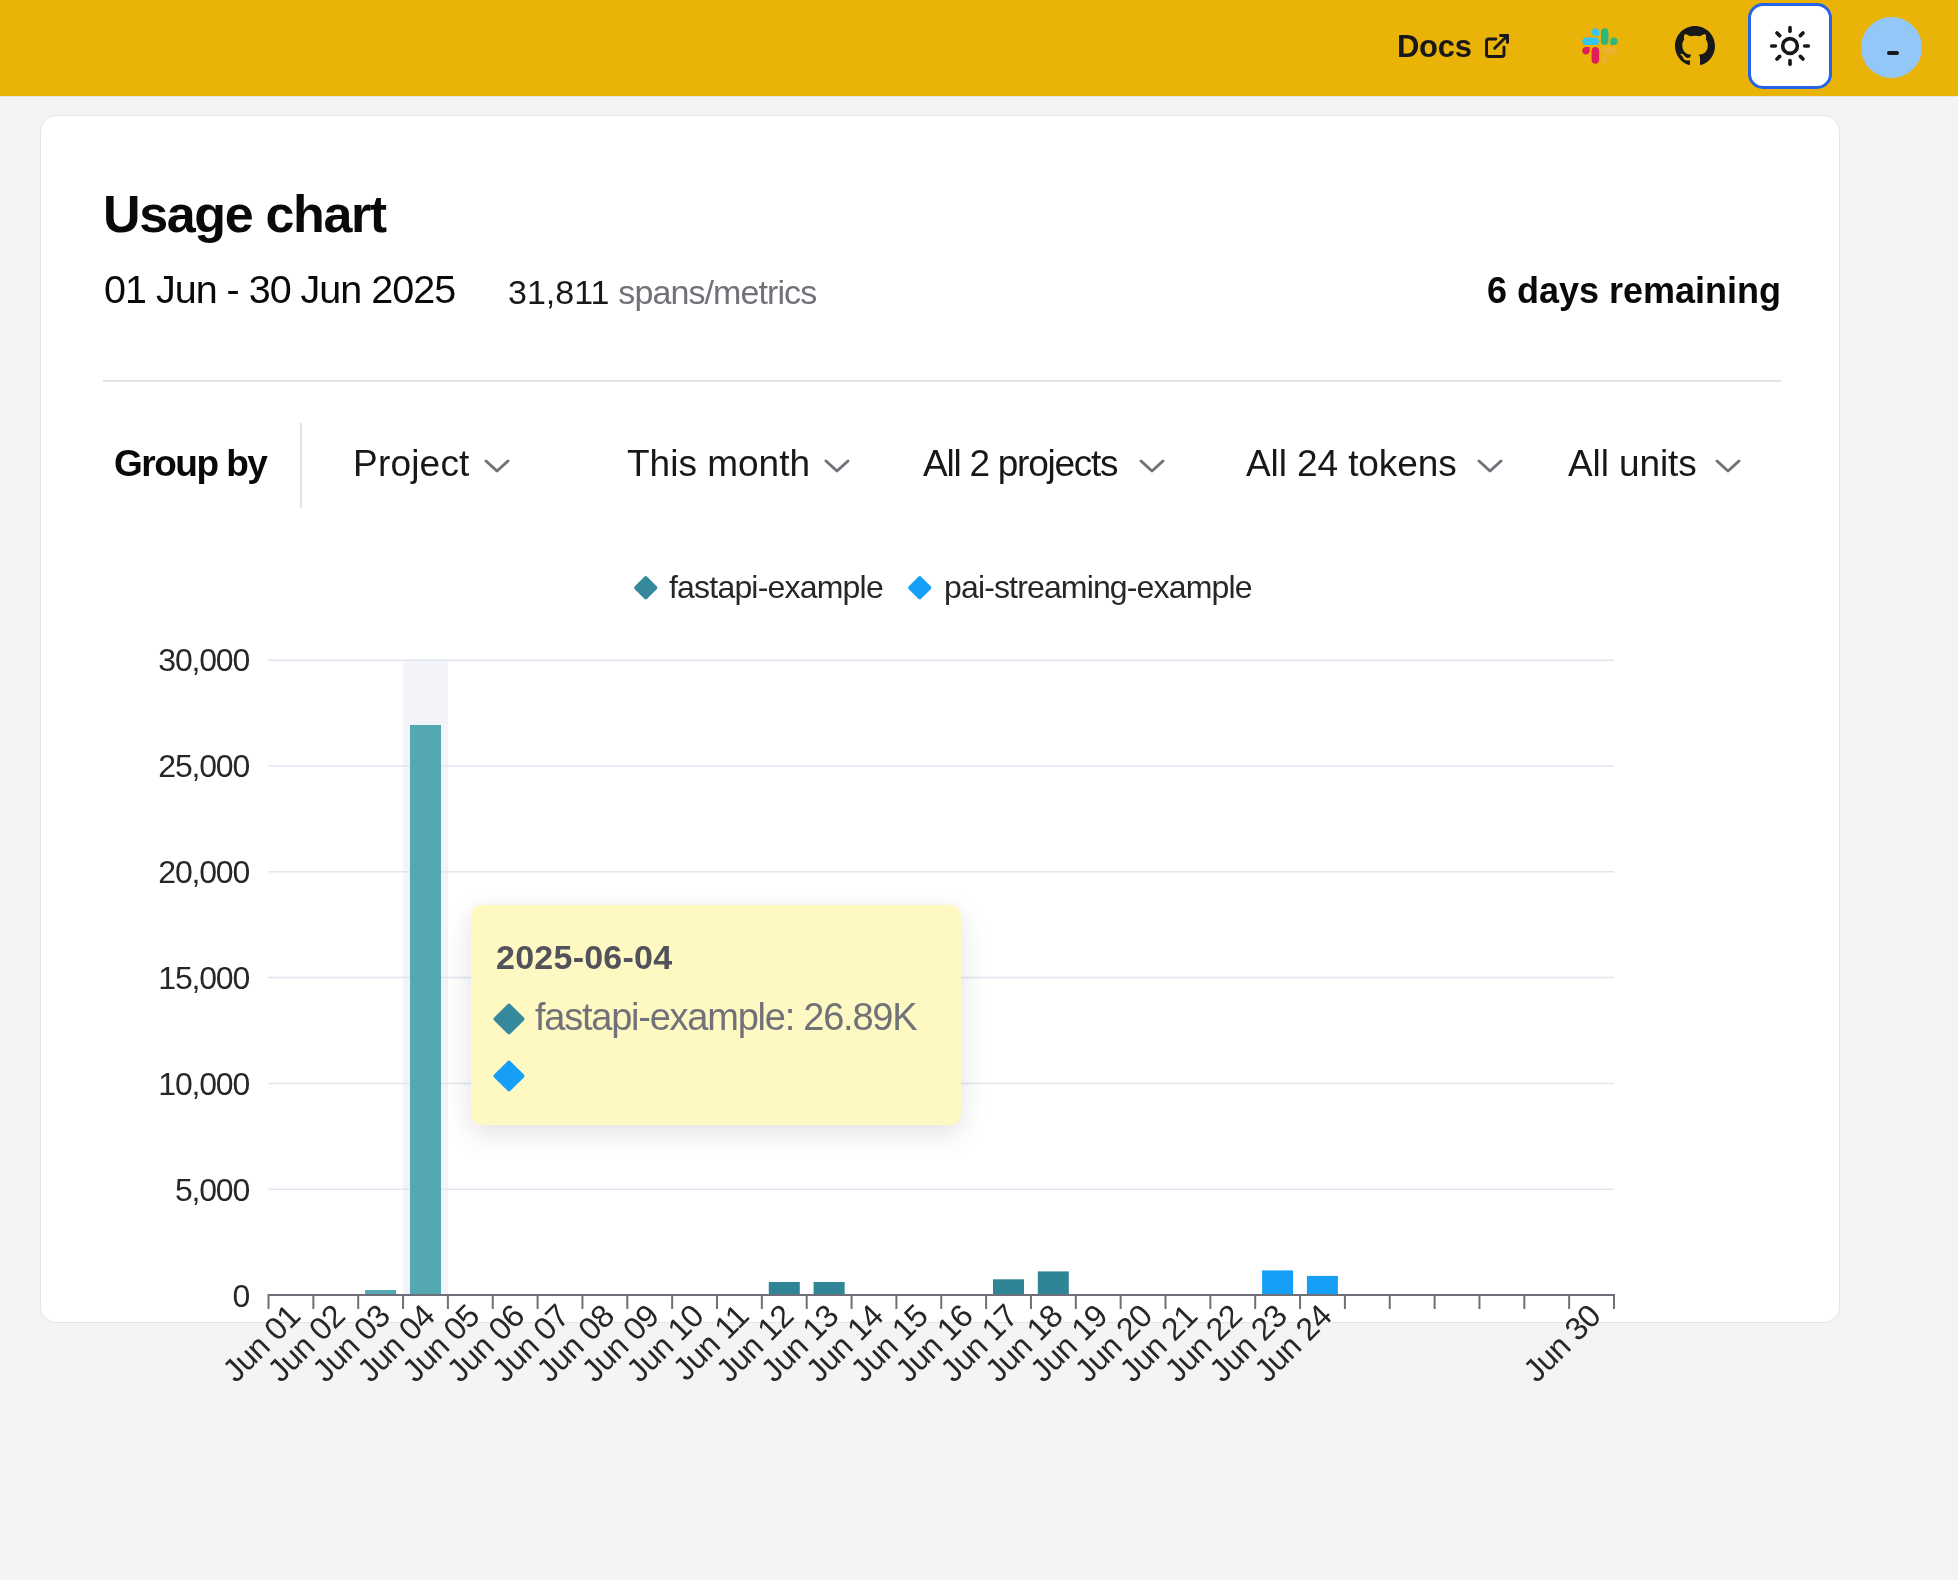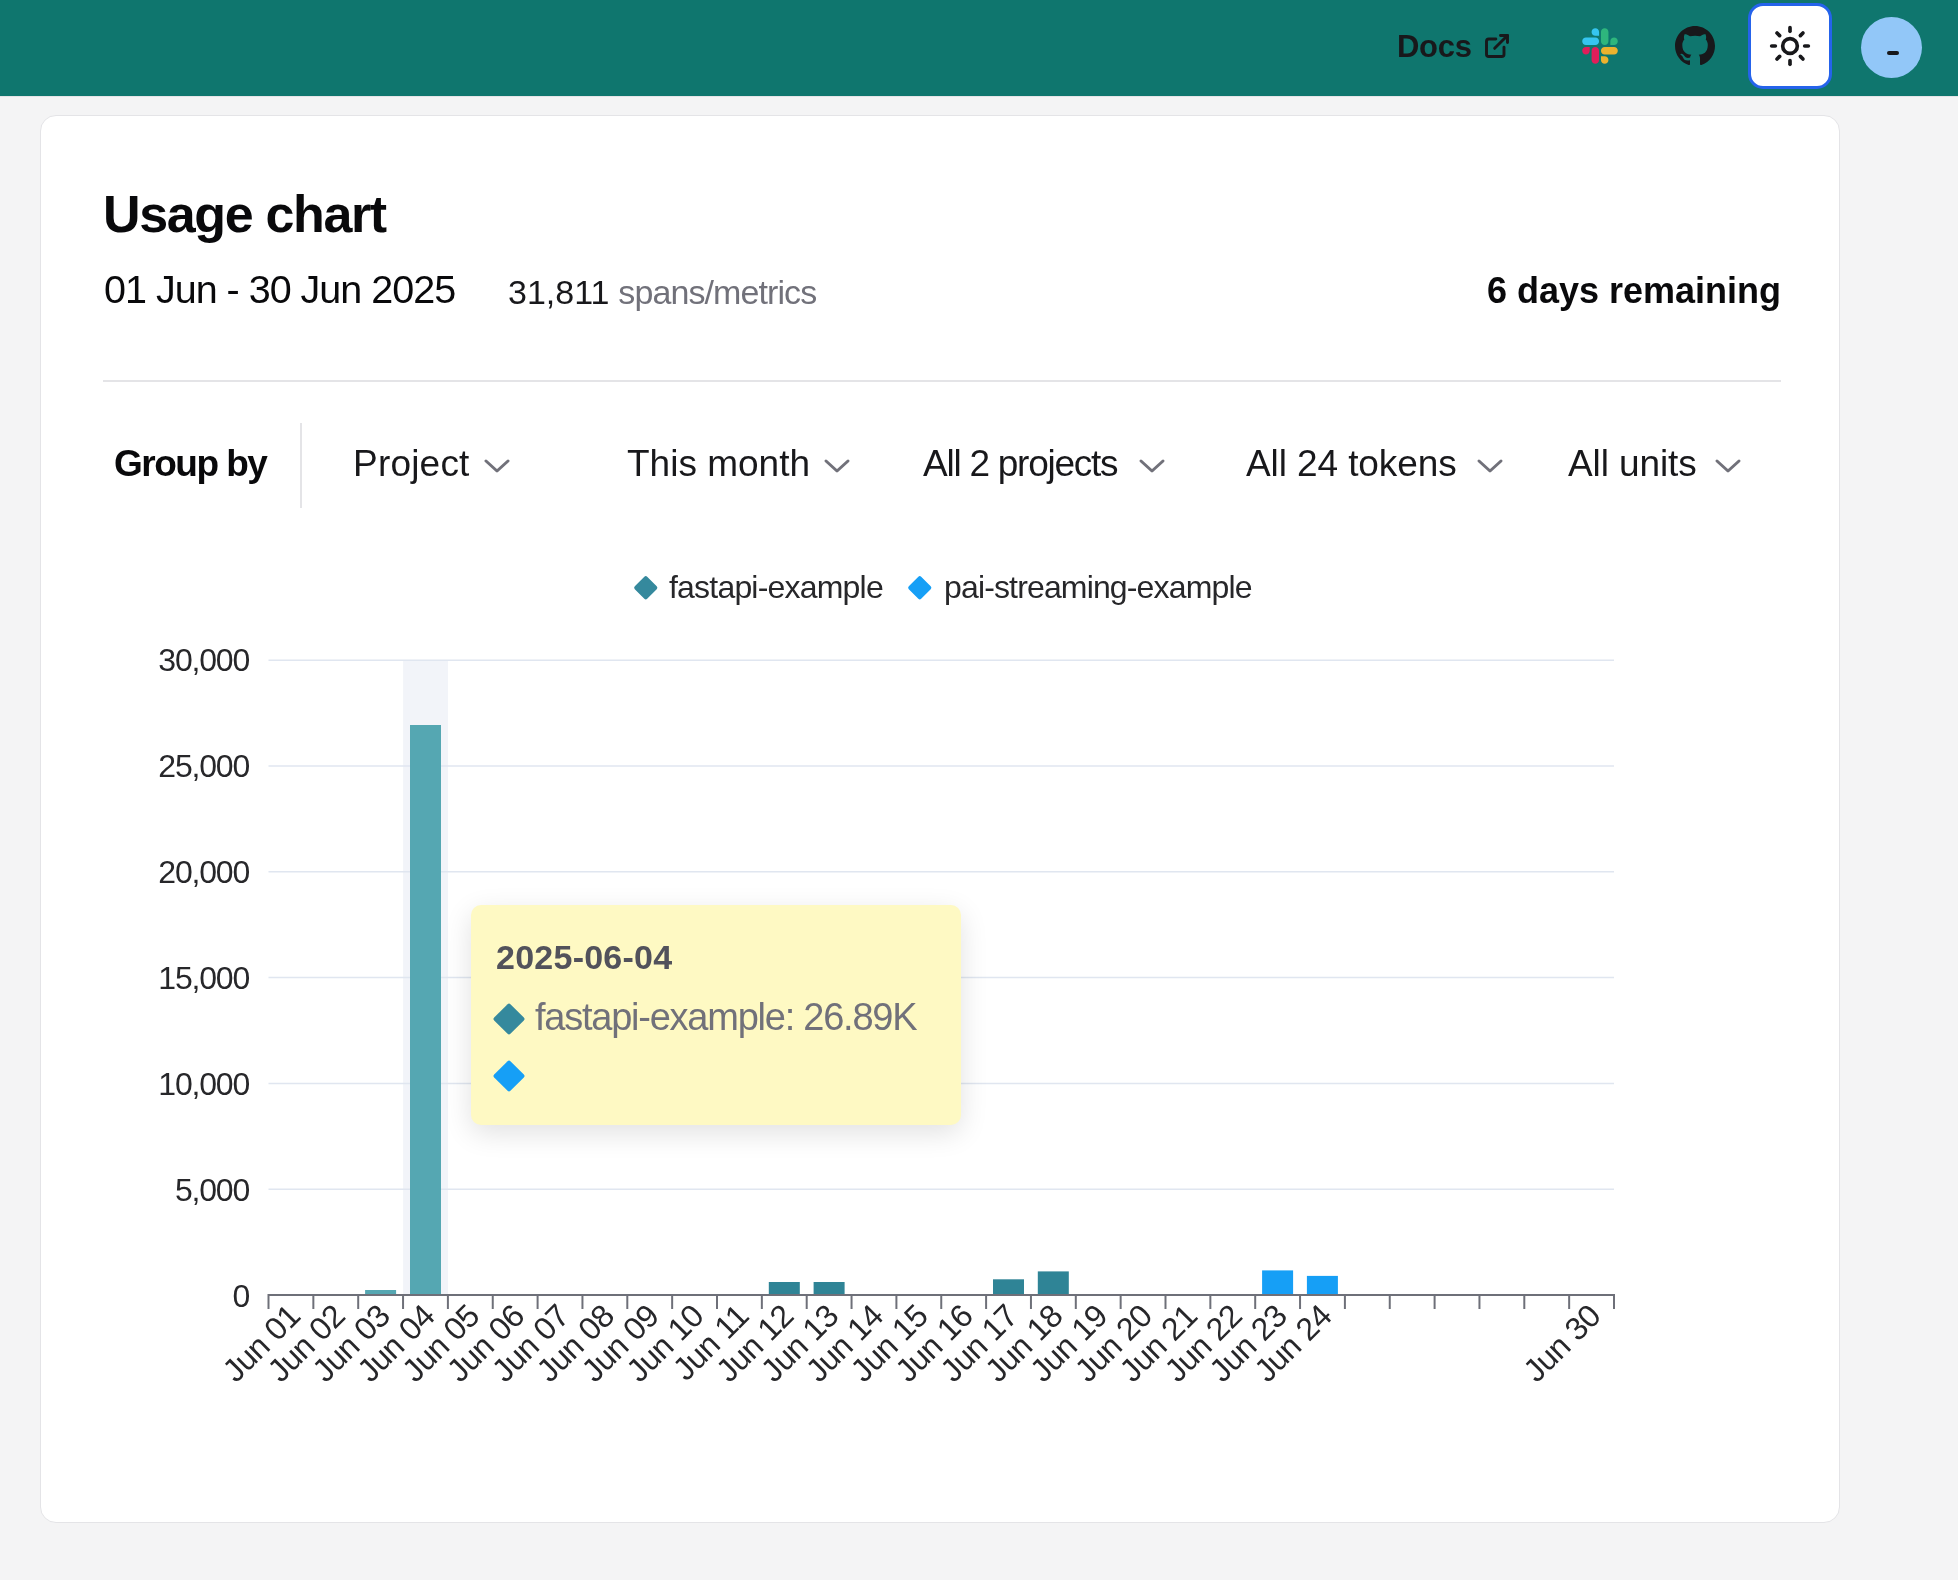--- a/index.html
+++ b/index.html
@@ -1,19 +1,19 @@
 <!DOCTYPE html>
 <html><head>
 <meta charset="utf-8">
 <style>
   * { margin:0; padding:0; box-sizing:border-box; }
   html,body { width:1958px; height:1580px; background:#f4f4f5; font-family:"Liberation Sans", sans-serif; position:relative; overflow:hidden; }
   .abs { position:absolute; }
-  #topbar { position:absolute; left:0; top:0; width:1958px; height:97px; background:#0f766e; border-bottom:1px solid #e4e4e7; }
-  #card { position:absolute; left:40px; top:115px; width:1800px; height:1408px; background:#fff; border:1.5px solid #e4e4e7; border-radius:16px; }
+  #topbar { position:absolute; left:0; top:0; width:1958px; height:97px; background:#eab308; border-bottom:1px solid #e4e4e7; }
+  #card { position:absolute; left:40px; top:115px; width:1800px; height:1208px; background:#fff; border:1.5px solid #e4e4e7; border-radius:16px; }
   .txt { position:absolute; line-height:1; white-space:nowrap; }
 </style>
 </head>
 <body>
 <div id="topbar">
   <span class="txt" style="left:1397px; top:30.5px; font-size:31px; color:#18181b; font-weight:bold; letter-spacing:-0.3px;">Docs</span>
   <svg class="abs" style="left:1483px; top:32px;" width="28" height="28" viewBox="0 0 24 24" fill="none" stroke="#18181b" stroke-width="2.5" stroke-linecap="round" stroke-linejoin="round">
       <path d="M18 13v6a2 2 0 0 1-2 2H5a2 2 0 0 1-2-2V8a2 2 0 0 1 2-2h6"></path>
       <polyline points="15 3 21 3 21 9"></polyline>
       <line x1="10" y1="14" x2="21" y2="3"></line>

